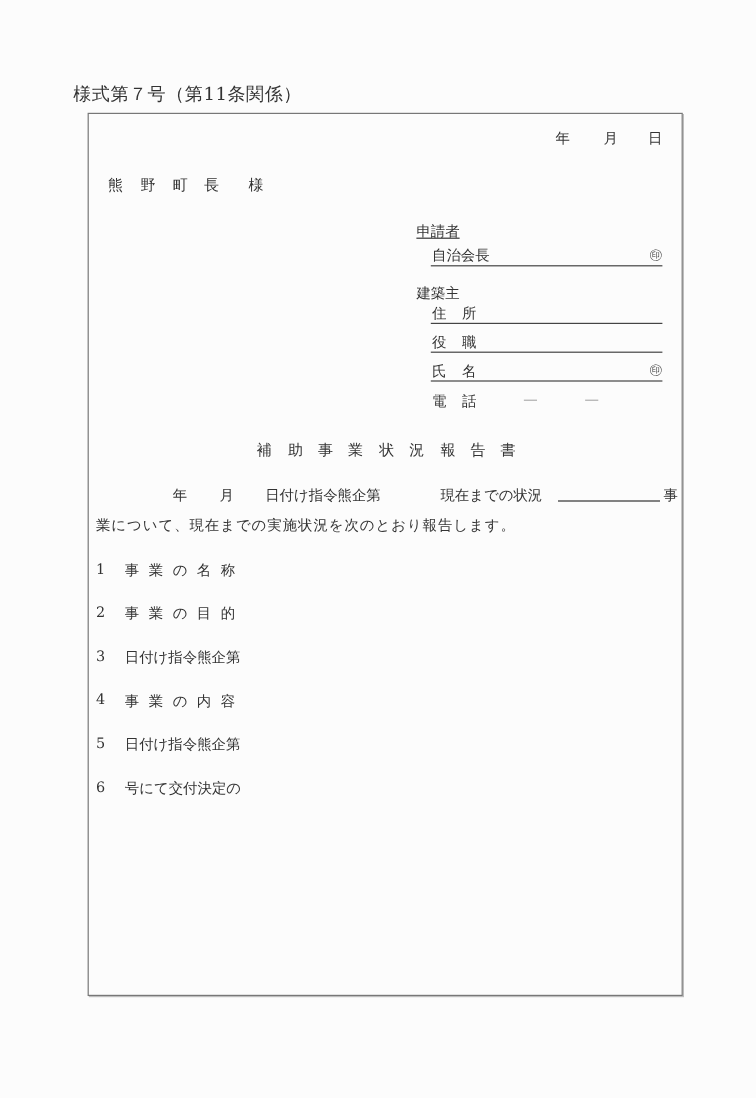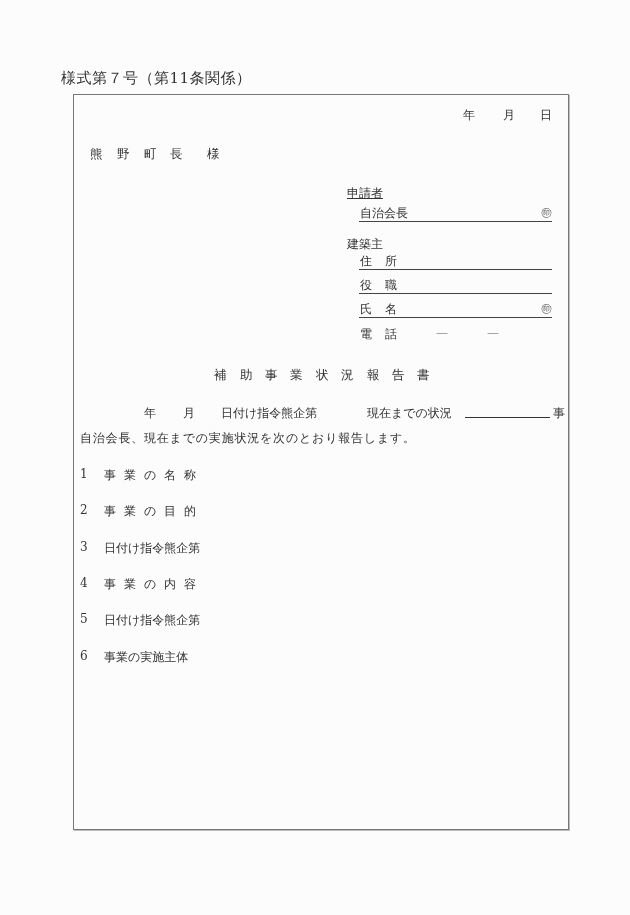--- a/index.html
+++ b/index.html
@@ -143,21 +143,21 @@
 </div>
 
 <div class="abs body1">
   <span style="left:64px">年</span>
   <span style="left:103px">月</span>
   <span style="left:141px">日付け指令熊企第</span>
   <span style="left:287px">現在までの状況</span>
   <span class="blank-line" style="left:385px"></span>
   <span style="left:473px">事</span>
 </div>
-<div class="abs body2">自治会長、現在までの実施状況を次のとおり報告します。</div>
+<div class="abs body2">業について、現在までの実施状況を次のとおり報告します。</div>
 
 <div class="abs item" style="top:467px">
   <span class="num">1</span>
   <span class="txt">
     <span style="left:0">事</span>
     <span style="left:20px">業</span>
     <span style="left:40px">の</span>
     <span style="left:60px">名</span>
     <span style="left:80px">称</span>
   </span>
@@ -190,14 +190,14 @@
   </span>
 </div>
 
 <div class="abs item" style="top:612px">
   <span class="num">5</span>
   <span class="txt">日付け指令熊企第</span>
 </div>
 
 <div class="abs item" style="top:649px">
   <span class="num">6</span>
-  <span class="txt">事業の実施主体</span>
+  <span class="txt">号にて交付決定の</span>
 </div>
 
 </body></html>

